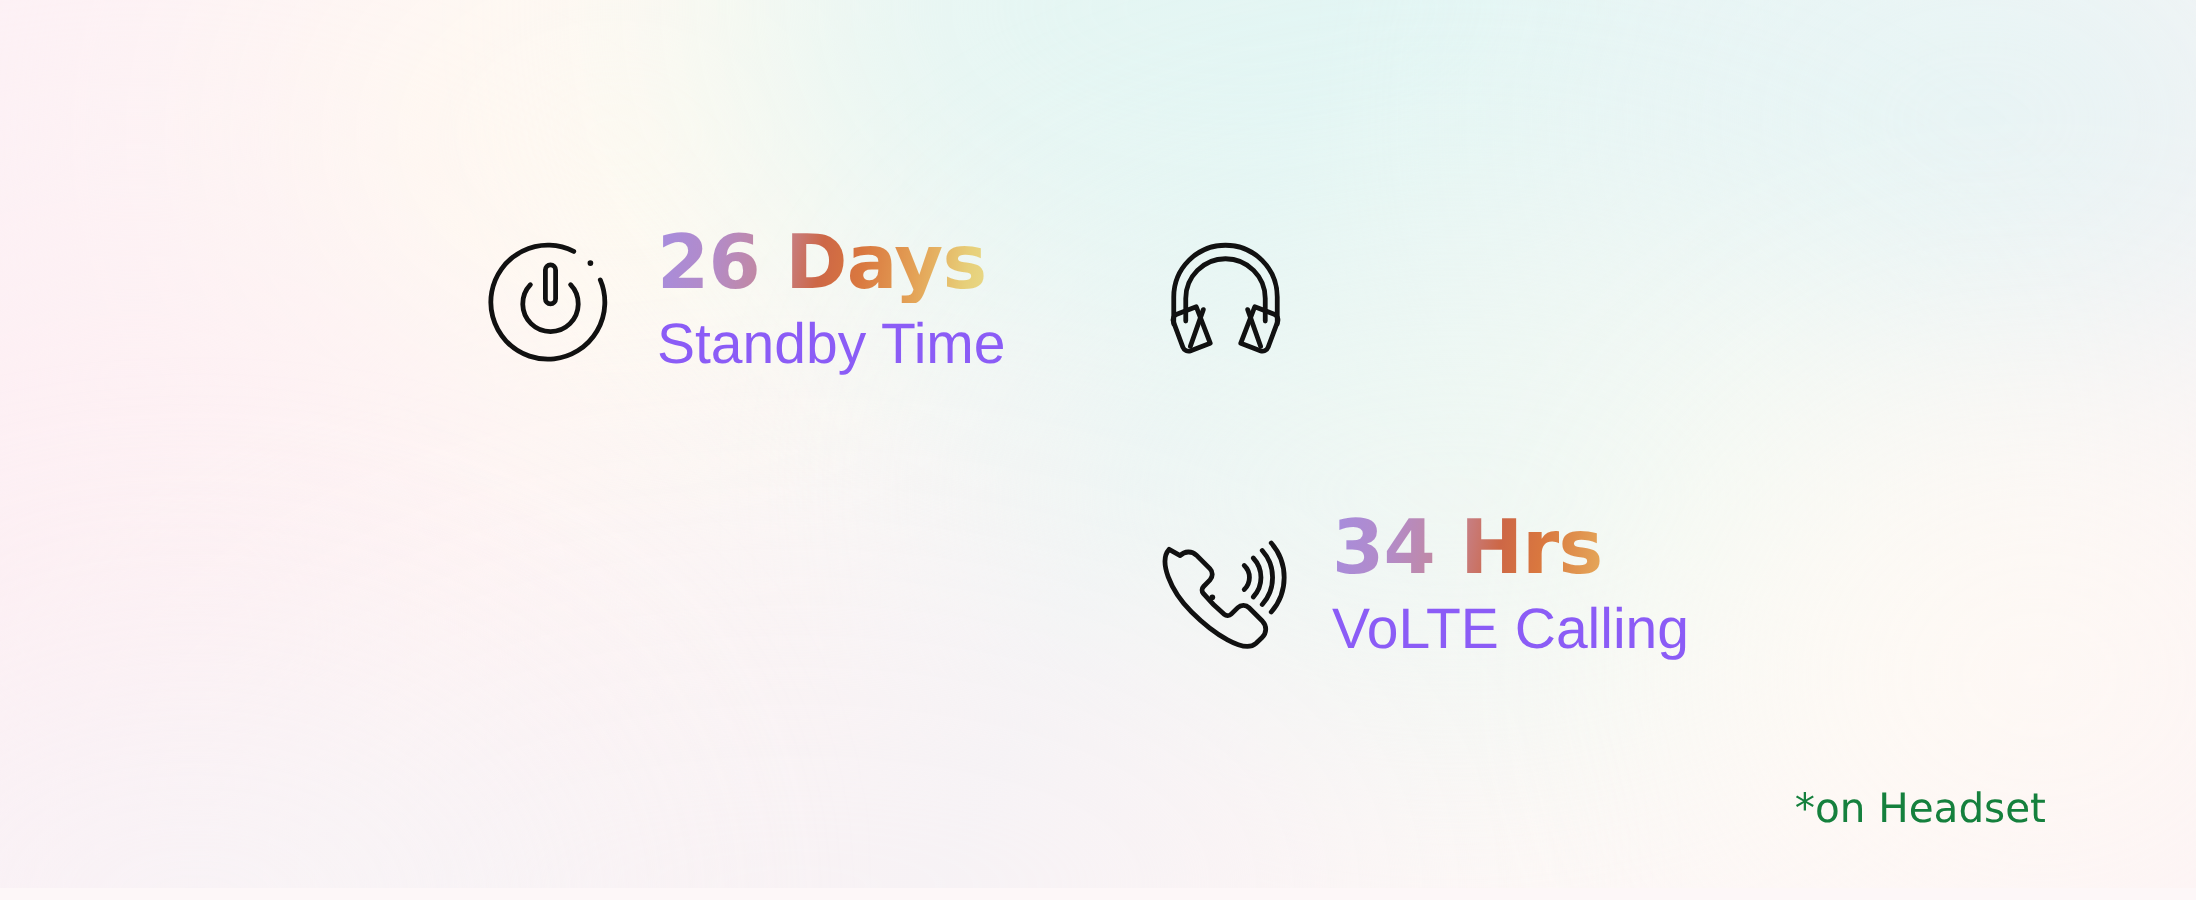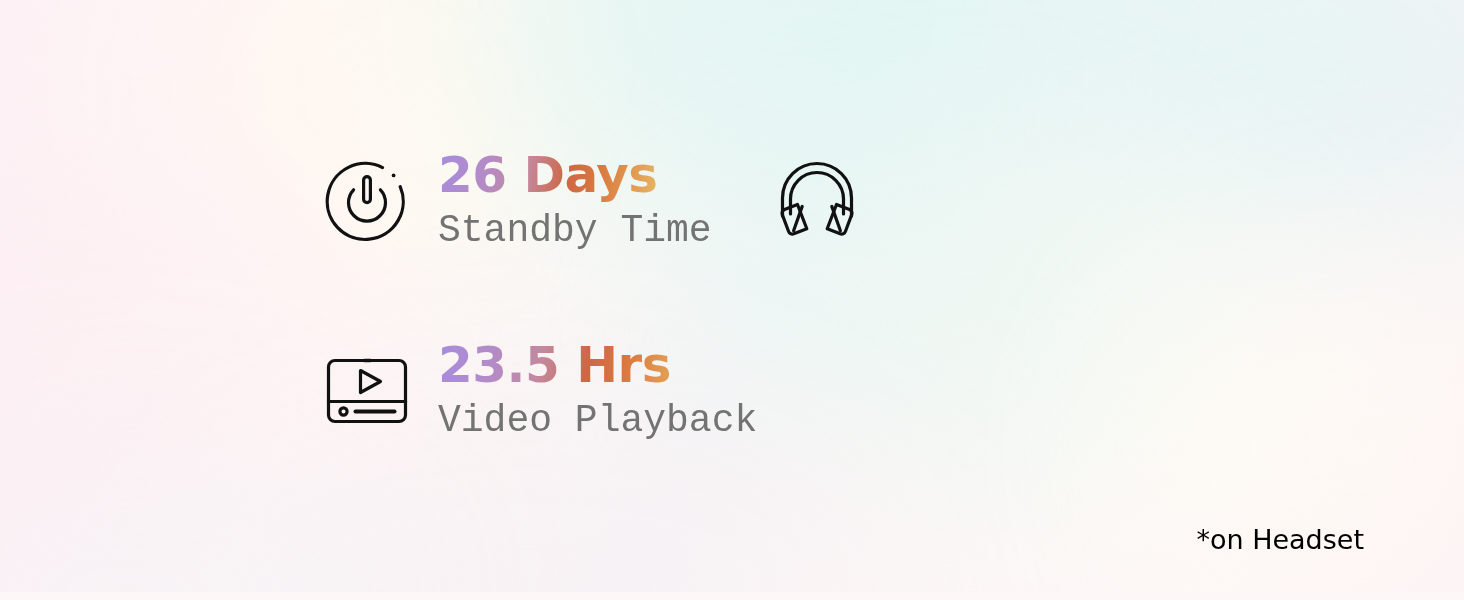--- a/index.html
+++ b/index.html
@@ -144,43 +144,43 @@
       #e7cf79 88%,
       #e9e092 100%);
     -webkit-background-clip: text;
     background-clip: text;
     color: transparent;
     -webkit-text-fill-color: transparent;
     padding-bottom: 2px;
   }
 
   .spec-label {
-    font-family: Liberation Mono, monospace;
+    font-family: Liberation Sans, sans-serif;
     font-weight: normal;
     font-size: 38px;
     line-height: 1.1;
-    color: #737373;
+    color: #8b5cf6;
     white-space: nowrap;
     margin-top: 8px;
   }
 
   
   #spec-standby       { left: 322px;  top: 150px; }
   #spec-music         { left: 772px;  top: 150px; }
   #spec-video         { left: 322px;  top: 340px; }
   #spec-volte         { left: 772px;  top: 340px; }
 
   
   .footnote {
     position: absolute;
     right: 100px;
     top: 524px;
     font-family: "DejaVu Sans", "Liberation Sans", sans-serif;
     font-size: 27px;
-    color: #000000;
+    color: #15803d;
     white-space: nowrap;
   }
 </style>
 </head>
 <body>
 
 <div id="banner">
 
   <div class="bg-base"></div>
   <div class="bg-blob blob-cream"></div>
@@ -226,40 +226,45 @@
           <path d="M29.2 50.4 L20.6 74.8"></path>
 
           <path d="M63.5 48.5 L76.5 53.5 A4 4 0 0 1 78.7 58.6 L72.4 75.5 A4 4 0 0 1 67.2 77.8 L54.2 72.8 Z"></path>
           <path d="M58.8 50.4 L67.4 74.8"></path>
         </svg>
       </div>
       <div class="spec-text">
       </div>
     </div>
 
-    <div class="spec" id="spec-video">
+
+    <div class="spec" id="spec-volte">
       <div class="spec-icon">
-        <svg width="86" height="78" viewBox="0 0 86 78" fill="none" stroke="#111111" stroke-width="3.2" stroke-linecap="round" stroke-linejoin="round">
-
-          <rect x="4.5" y="8.5" width="77" height="61" rx="6.5"></rect>
-
-          <path d="M4.5 49.5 H81.5"></path>
-
-          <path d="M36.5 18.5 L56.5 29.5 L36.5 40.5 Z"></path>
-
-          <circle cx="19.5" cy="59.5" r="3.6"></circle>
-
-          <path d="M31.5 59.5 H70.5" stroke-width="4"></path>
-
-          <path d="M40.5 8.5 H46.5" stroke-width="3.6"></path>
+        <svg width="88" height="86" viewBox="0 0 88 86" fill="none" stroke="#111111" stroke-width="3.2" stroke-linecap="round" stroke-linejoin="round">
+
+          <path d="M13.8 22.4 A7.6 7.6 0 0 1 24.6 22.1 L33.6 31.1
+                   A5.4 5.4 0 0 1 33.7 38.6 L29.4 43.0
+                   A3.4 3.4 0 0 0 29.2 47.6
+                   C33.0 52.2 38.6 57.8 43.2 61.6
+                   A3.4 3.4 0 0 0 47.8 61.4 L52.2 57.1
+                   A5.4 5.4 0 0 1 59.7 57.2 L68.7 66.2
+                   A7.6 7.6 0 0 1 68.4 77.0
+                   L64.2 81.0 C56.4 88.0 36.0 74.6 21.4 60.0
+                   C6.8 45.4 -0.6 26.0 6.4 18.2 Z"></path>
+
+          <circle cx="35.2" cy="50.2" r="1.9" fill="#111111" stroke="none"></circle>
+
+          <path d="M56.5 45.0 A11 11 0 0 0 56.5 29.0"></path>
+          <path d="M62.5 50.0 A19 19 0 0 0 62.5 24.0"></path>
+          <path d="M68.5 55.0 A27 27 0 0 0 68.5 19.0"></path>
+          <path d="M74.5 60.0 A35 35 0 0 0 74.5 14.0"></path>
         </svg>
       </div>
       <div class="spec-text">
-        <div class="spec-value">23.5 Hrs</div>
-        <div class="spec-label">Video Playback</div>
+        <div class="spec-value">34 Hrs</div>
+        <div class="spec-label">VoLTE Calling</div>
       </div>
     </div>
-
 
     <div class="footnote">*on Headset</div>
 
   </div>
 </div>
 
 </body></html>

